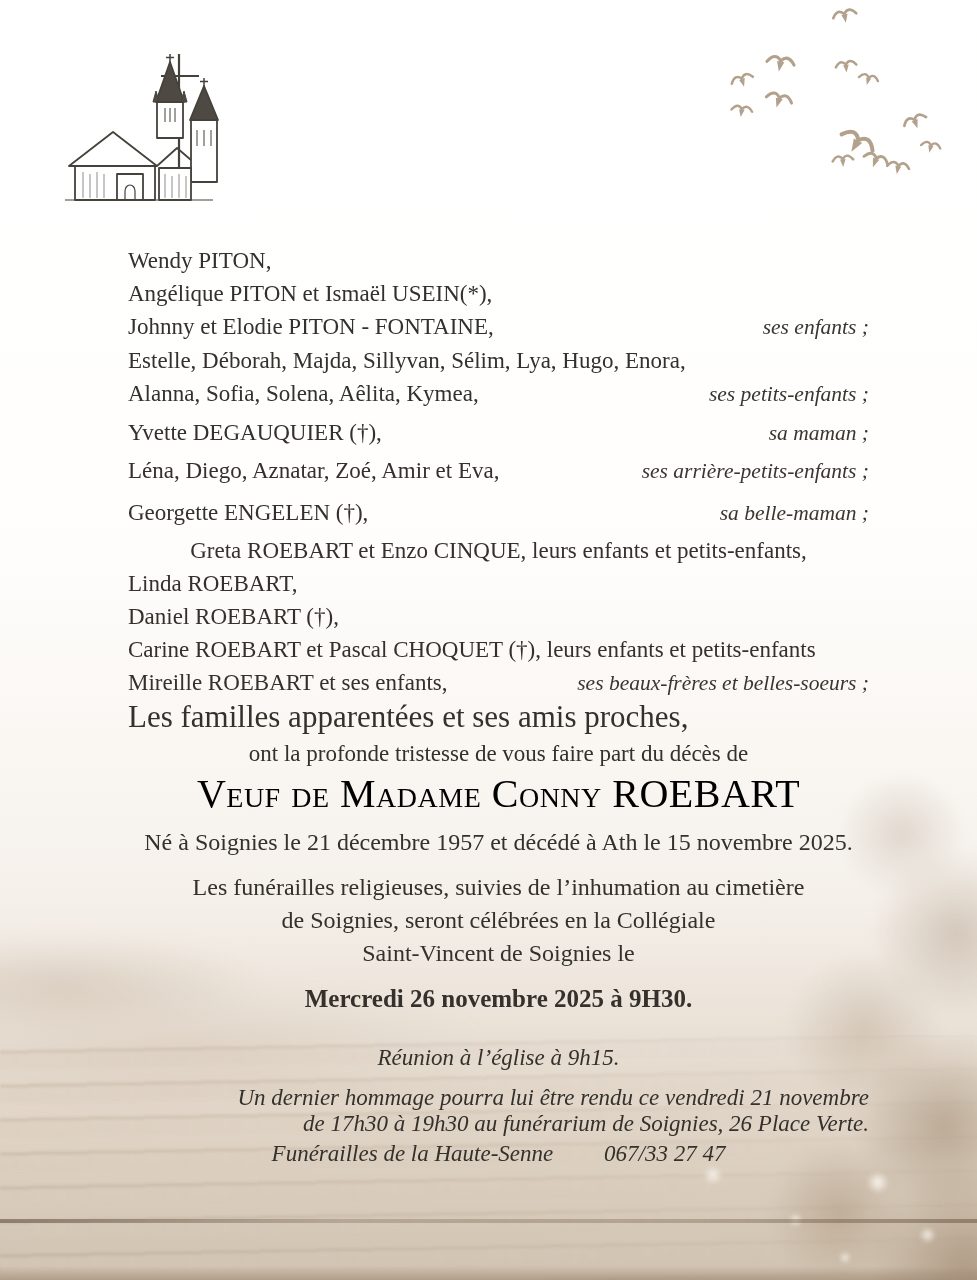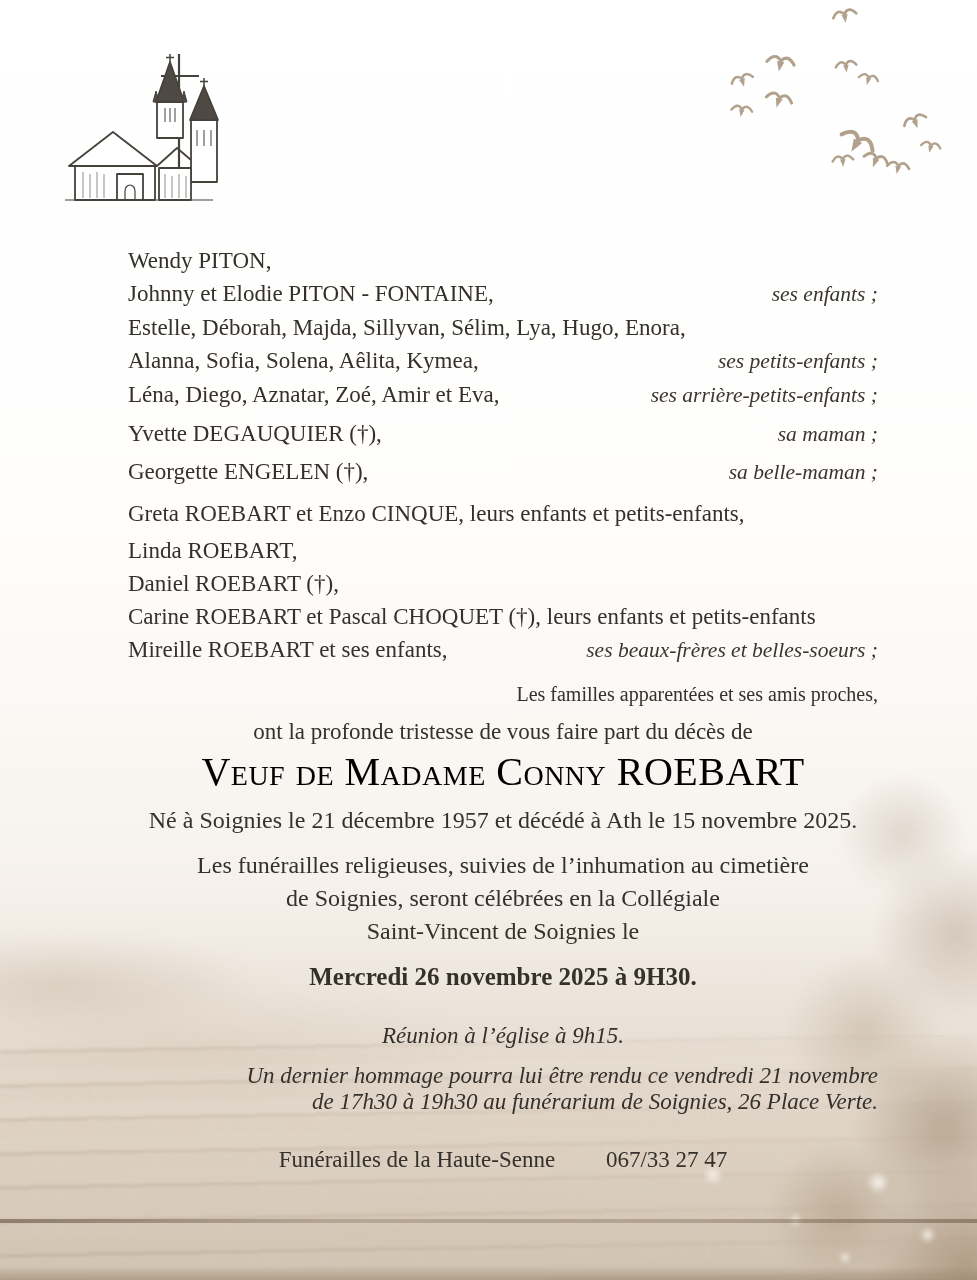--- a/index.html
+++ b/index.html
@@ -48,41 +48,41 @@
     background:linear-gradient(90deg,rgba(92,72,56,.55),rgba(118,96,76,.32) 35%,rgba(126,104,82,.40) 70%,rgba(98,78,60,.50));
     filter:blur(.7px);}
   .bg-bottom-edge{position:absolute;left:0;bottom:0;width:977px;height:14px;
     background:linear-gradient(180deg,transparent,rgba(150,128,106,.55));}
   .bg-veil{position:absolute;inset:0;
     background:linear-gradient(180deg,rgba(255,255,255,.15) 0%,rgba(255,255,255,0) 55%,rgba(255,255,255,.18) 68%,rgba(255,255,255,0) 85%);}
   
   .church{position:absolute;left:58px;top:50px;width:162px;height:158px;color:#45413b;}
   .birds{position:absolute;left:680px;top:0;width:297px;height:190px;color:#a59178;opacity:.85;}
   
-  .content{position:absolute;left:128px;right:99px;top:244px;}
+  .content{position:absolute;left:128px;right:108px;top:244px;}
   .family-line{display:flex;justify-content:space-between;align-items:baseline;
     font-size:23px;line-height:33px;white-space:nowrap;}
   .family-line:nth-child(4){}
   .family-line:nth-child(6){margin-top:5px;}
   .family-line:nth-child(7){margin-top:4px;}
   .family-line:nth-child(8){margin-top:8px;}
-  .family-line:nth-child(9){margin-top:4px;}
+  .family-line:nth-child(9){margin-top:4px;justify-content:center;}
   .relation{font-style:italic;font-size:21.5px;color:#3a362f;}
-  .intro-line1{font-size:20px;line-height:33px;margin-top:11px;text-align:right;}
+  .intro-line1{font-size:31px;line-height:33px;}
   .intro-line2{font-size:23px;line-height:33px;margin-top:4px;text-align:center;}
   .deceased-title{margin-top:14px;text-align:center;font-variant:small-caps;
     font-size:49px;line-height:60px;letter-spacing:1px;color:#3b3732;}
   .deceased-subtitle{text-align:center;font-variant:small-caps;
     font-size:40px;line-height:48px;letter-spacing:.5px;color:#000000;}
   .life-dates{margin-top:8px;text-align:center;font-size:24px;line-height:33px;}
   .funeral-block{margin-top:12px;text-align:center;font-size:24px;line-height:33px;}
   .ceremony-date{margin-top:12px;text-align:center;font-size:25px;line-height:34px;font-weight:bold;}
   .meeting{margin-top:27px;text-align:center;font-style:italic;font-size:23px;line-height:30px;}
   .tribute{margin-top:12px;text-align:right;font-style:italic;font-size:23px;line-height:26px;}
-  .footer-line{margin-top:30px;text-align:center;font-size:23px;line-height:30px;}
+  .footer-line{margin-top:2px;text-align:center;font-style:italic;font-size:23px;line-height:30px;}
   .footer-line .phone{margin-left:45px;}
 </style>
 </head>
 <body>
 
 <div class="bg-base"></div>
 <div class="bg-left-dune"></div>
 <div class="bg-wood"></div>
 <div class="bg-plants"></div>
 <div class="bg-speckle"></div>
@@ -137,38 +137,42 @@
   <use href="#birdg" transform="translate(242,140) rotate(10) scale(0.75)"></use>
 </svg>
 
 <div class="content">
 
   <div class="family-line">
     <span>Wendy PITON,</span>
     <span class="relation"></span>
   </div>
   <div class="family-line">
+    <span>Angélique PITON et Ismaël USEIN(*),</span>
+    <span class="relation"></span>
+  </div>
+  <div class="family-line">
     <span>Johnny et Elodie PITON - FONTAINE,</span>
     <span class="relation">ses enfants ;</span>
   </div>
   <div class="family-line">
     <span>Estelle, Déborah, Majda, Sillyvan, Sélim, Lya, Hugo, Enora,</span>
     <span class="relation"></span>
   </div>
   <div class="family-line">
     <span>Alanna, Sofia, Solena, Aêlita, Kymea,</span>
     <span class="relation">ses petits-enfants ;</span>
   </div>
   <div class="family-line">
+    <span>Yvette DEGAUQUIER (†),</span>
+    <span class="relation">sa maman ;</span>
+  </div>
+  <div class="family-line">
     <span>Léna, Diego, Aznatar, Zoé, Amir et Eva,</span>
     <span class="relation">ses arrière-petits-enfants ;</span>
-  </div>
-  <div class="family-line">
-    <span>Yvette DEGAUQUIER (†),</span>
-    <span class="relation">sa maman ;</span>
   </div>
   <div class="family-line">
     <span>Georgette ENGELEN (†),</span>
     <span class="relation">sa belle-maman ;</span>
   </div>
   <div class="family-line">
     <span>Greta ROEBART et Enzo CINQUE, leurs enfants et petits-enfants,</span>
     <span class="relation"></span>
   </div>
   <div class="family-line">

